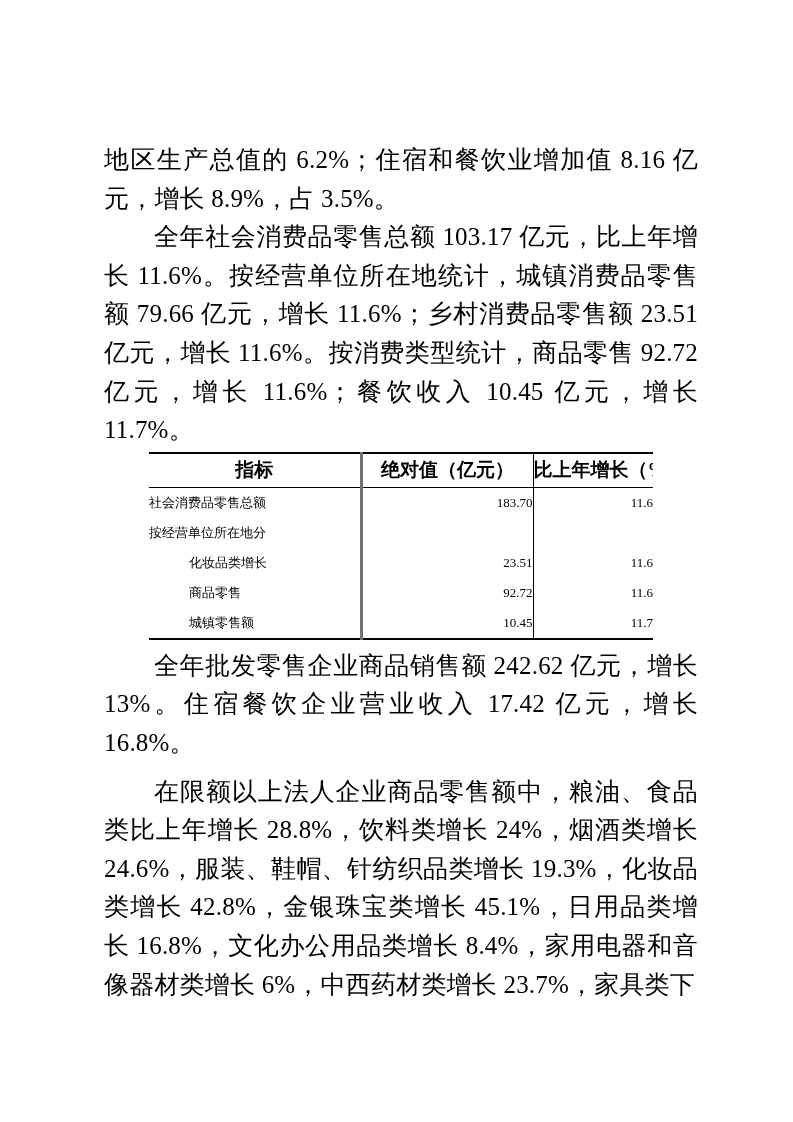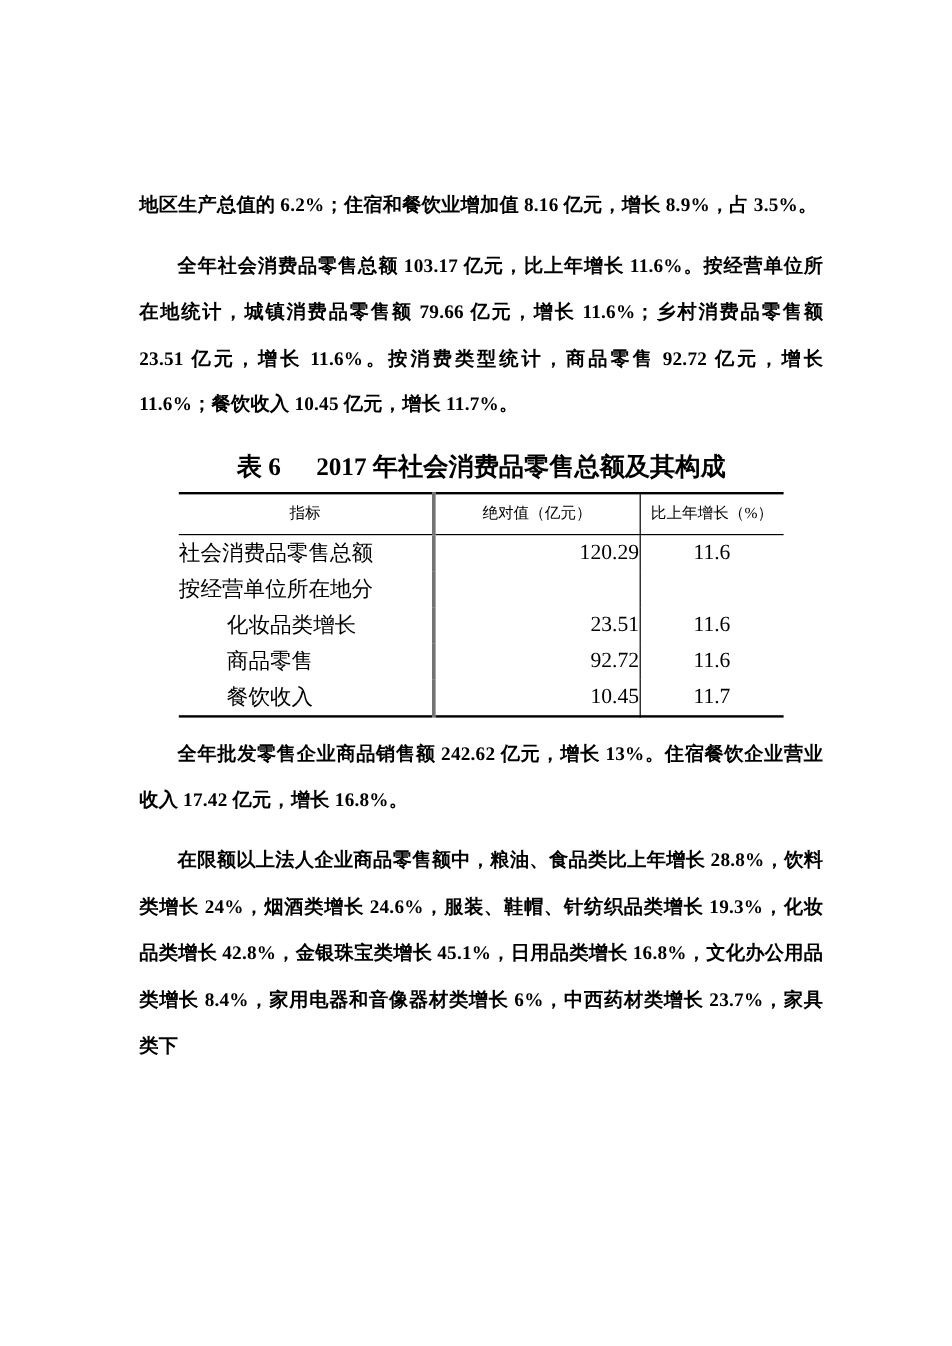--- a/index.html
+++ b/index.html
@@ -15,27 +15,26 @@
     color: #000000;
     font-family: "Liberation Serif", "DejaVu Serif", serif;
     overflow: hidden;
     box-sizing: border-box;
   }
   .content {
     padding: 141px 95px 0 104px;
     box-sizing: border-box;
   }
   .para {
-    margin: 12px;
-    font-size: 16px;
+    margin: 0;
+    font-size: 25px;
     line-height: 38.6px;
     text-align: justify;
     text-justify: inter-ideograph;
     letter-spacing: 0.2px;
-    font-weight: bold;
   }
   .para.indent-first {
     text-indent: 2em;
   }
   .para.para-gap {
     margin-top: 10px;
   }
   .table-caption {
     font-size: 21px;
     line-height: 38px;
@@ -51,97 +50,94 @@
     margin: 2px auto 7px auto;
     border-collapse: collapse;
     border-top: 2.5px solid #000;
     border-bottom: 2.5px solid #000;
     table-layout: fixed;
   }
   table.stat-table col.col1 { width: 212px; }
   table.stat-table col.col2 { width: 172px; }
   table.stat-table col.col3 { width: 120px; }
   table.stat-table th {
-    font-weight: normal;
-    font-size: 13px;
+    font-weight: bold;
+    font-size: 19px;
     text-align: center;
     height: 33px;
     vertical-align: middle;
     border-bottom: 1.5px solid #000;
     padding: 0;
     overflow: hidden;
     white-space: nowrap;
   }
   table.stat-table td {
-    font-size: 18px;
+    font-size: 13px;
     height: 30px;
     vertical-align: middle;
     padding: 0;
     white-space: nowrap;
     overflow: hidden;
   }
   table.stat-table .c2 {
     border-left: 3px solid #737373;
     border-right: 1px solid #000;
   }
   td.c1 { text-align: left; padding-left: 6px; }
   td.c1.indent { padding-left: 40px; }
   td.c2 { text-align: right; padding-right: 18px; }
-  td.c3 { text-align: center; padding-right: 8px; }
+  td.c3 { text-align: right; padding-right: 8px; }
 </style>
 </head>
 <body>
 
 <div class="page">
   <div class="content">
 
     <p class="para">地区生产总值的 6.2%；住宿和餐饮业增加值 8.16 亿元，增长 8.9%，占 3.5%。</p>
 
     <p class="para indent-first">全年社会消费品零售总额 103.17 亿元，比上年增长 11.6%。按经营单位所在地统计，城镇消费品零售额 79.66 亿元，增长 11.6%；乡村消费品零售额 23.51 亿元，增长 11.6%。按消费类型统计，商品零售 92.72 亿元，增长 11.6%；餐饮收入 10.45 亿元，增长 11.7%。</p>
 
-    <div class="table-caption">
-      <span class="caption-label">表 6</span><span class="caption-title">2017 年社会消费品零售总额及其构成</span>
-    </div>
 
     <table class="stat-table">
       <colgroup>
           <col class="col1">
           <col class="col2">
           <col class="col3">
         </colgroup>
       <thead>
         <tr>
           <th class="c1">指标</th>
           <th class="c2">绝对值（亿元）</th>
           <th class="c3">比上年增长（%）</th>
         </tr>
       </thead>
       <tbody>
         <tr>
           <td class="c1">社会消费品零售总额</td>
-          <td class="c2">120.29</td>
+          <td class="c2">183.70</td>
           <td class="c3">11.6</td>
         </tr>
         <tr>
           <td class="c1">按经营单位所在地分</td>
           <td class="c2"></td>
           <td class="c3"></td>
         </tr>
         <tr>
           <td class="c1 indent">化妆品类增长</td>
           <td class="c2">23.51</td>
           <td class="c3">11.6</td>
         </tr>
         <tr>
           <td class="c1 indent">商品零售</td>
           <td class="c2">92.72</td>
           <td class="c3">11.6</td>
         </tr>
         <tr>
-          <td class="c1 indent">餐饮收入</td>
+          <td class="c1 indent">城镇零售额</td>
           <td class="c2">10.45</td>
           <td class="c3">11.7</td>
         </tr>
       </tbody>
     </table>
 
     <p class="para indent-first">全年批发零售企业商品销售额 242.62 亿元，增长 13%。住宿餐饮企业营业收入 17.42 亿元，增长 16.8%。</p>
 
     <p class="para indent-first para-gap">在限额以上法人企业商品零售额中，粮油、食品类比上年增长 28.8%，饮料类增长 24%，烟酒类增长 24.6%，服装、鞋帽、针纺织品类增长 19.3%，化妆品类增长 42.8%，金银珠宝类增长 45.1%，日用品类增长 16.8%，文化办公用品类增长 8.4%，家用电器和音像器材类增长 6%，中西药材类增长 23.7%，家具类下</p>
 

